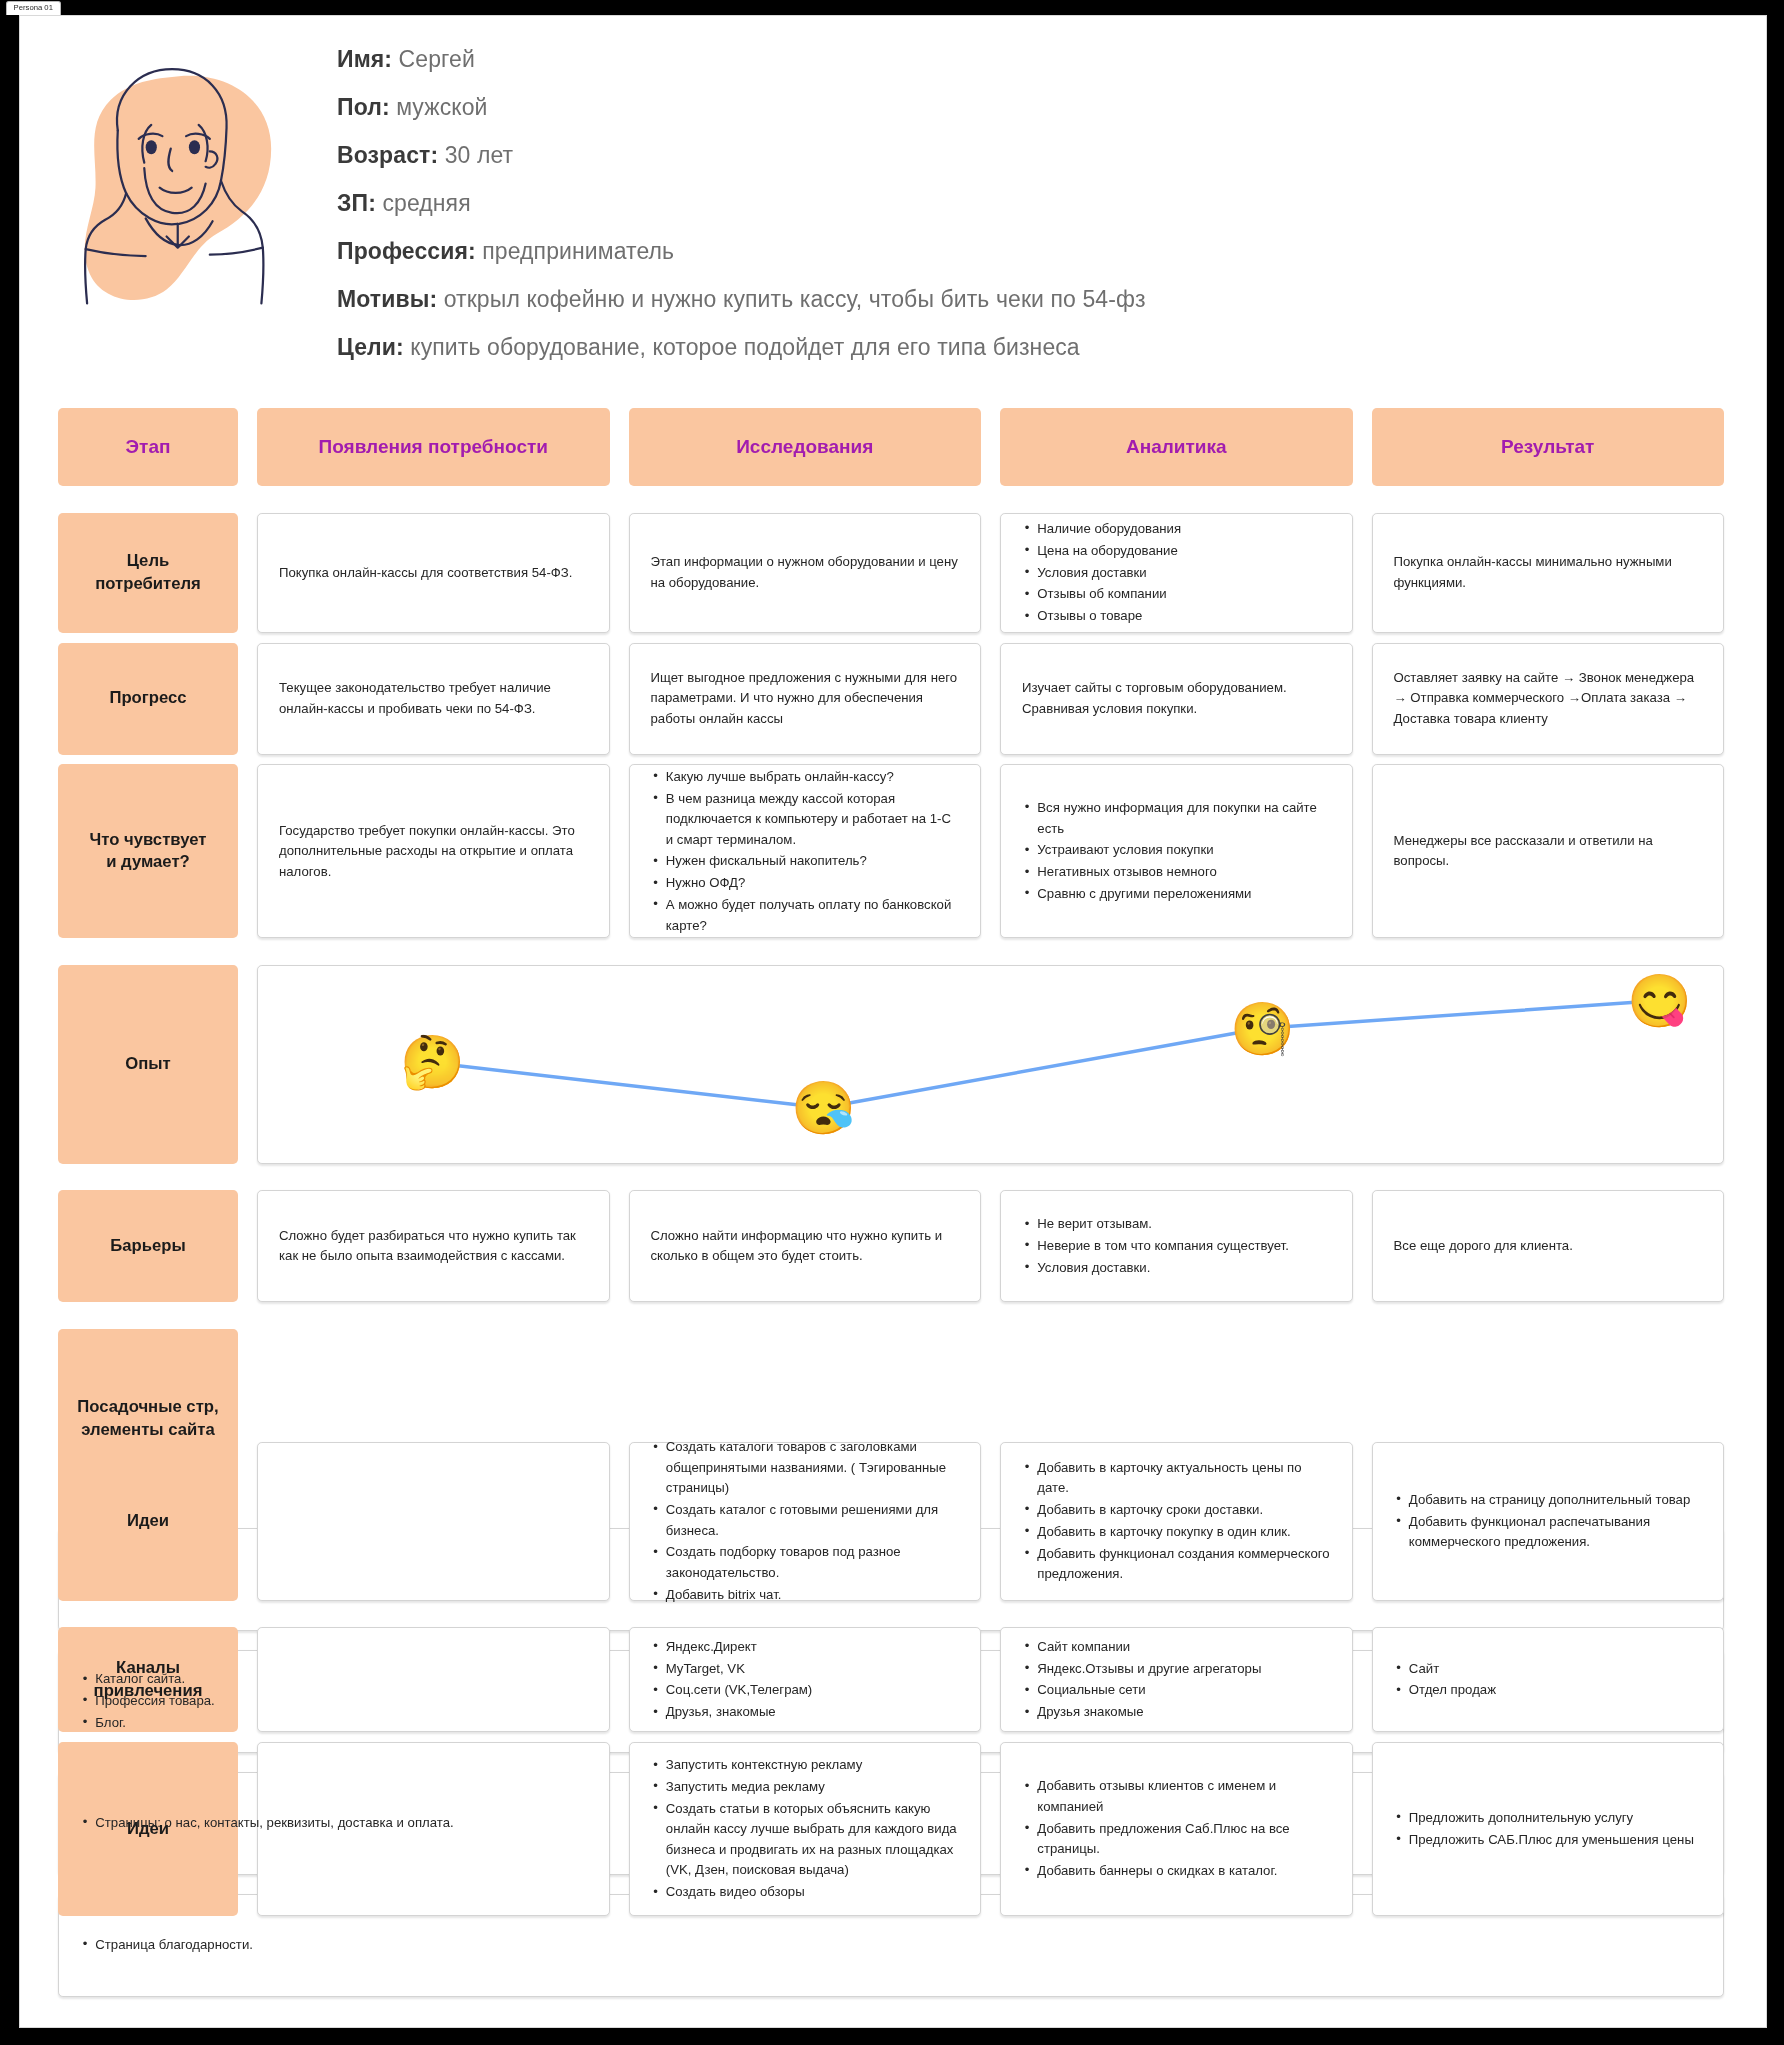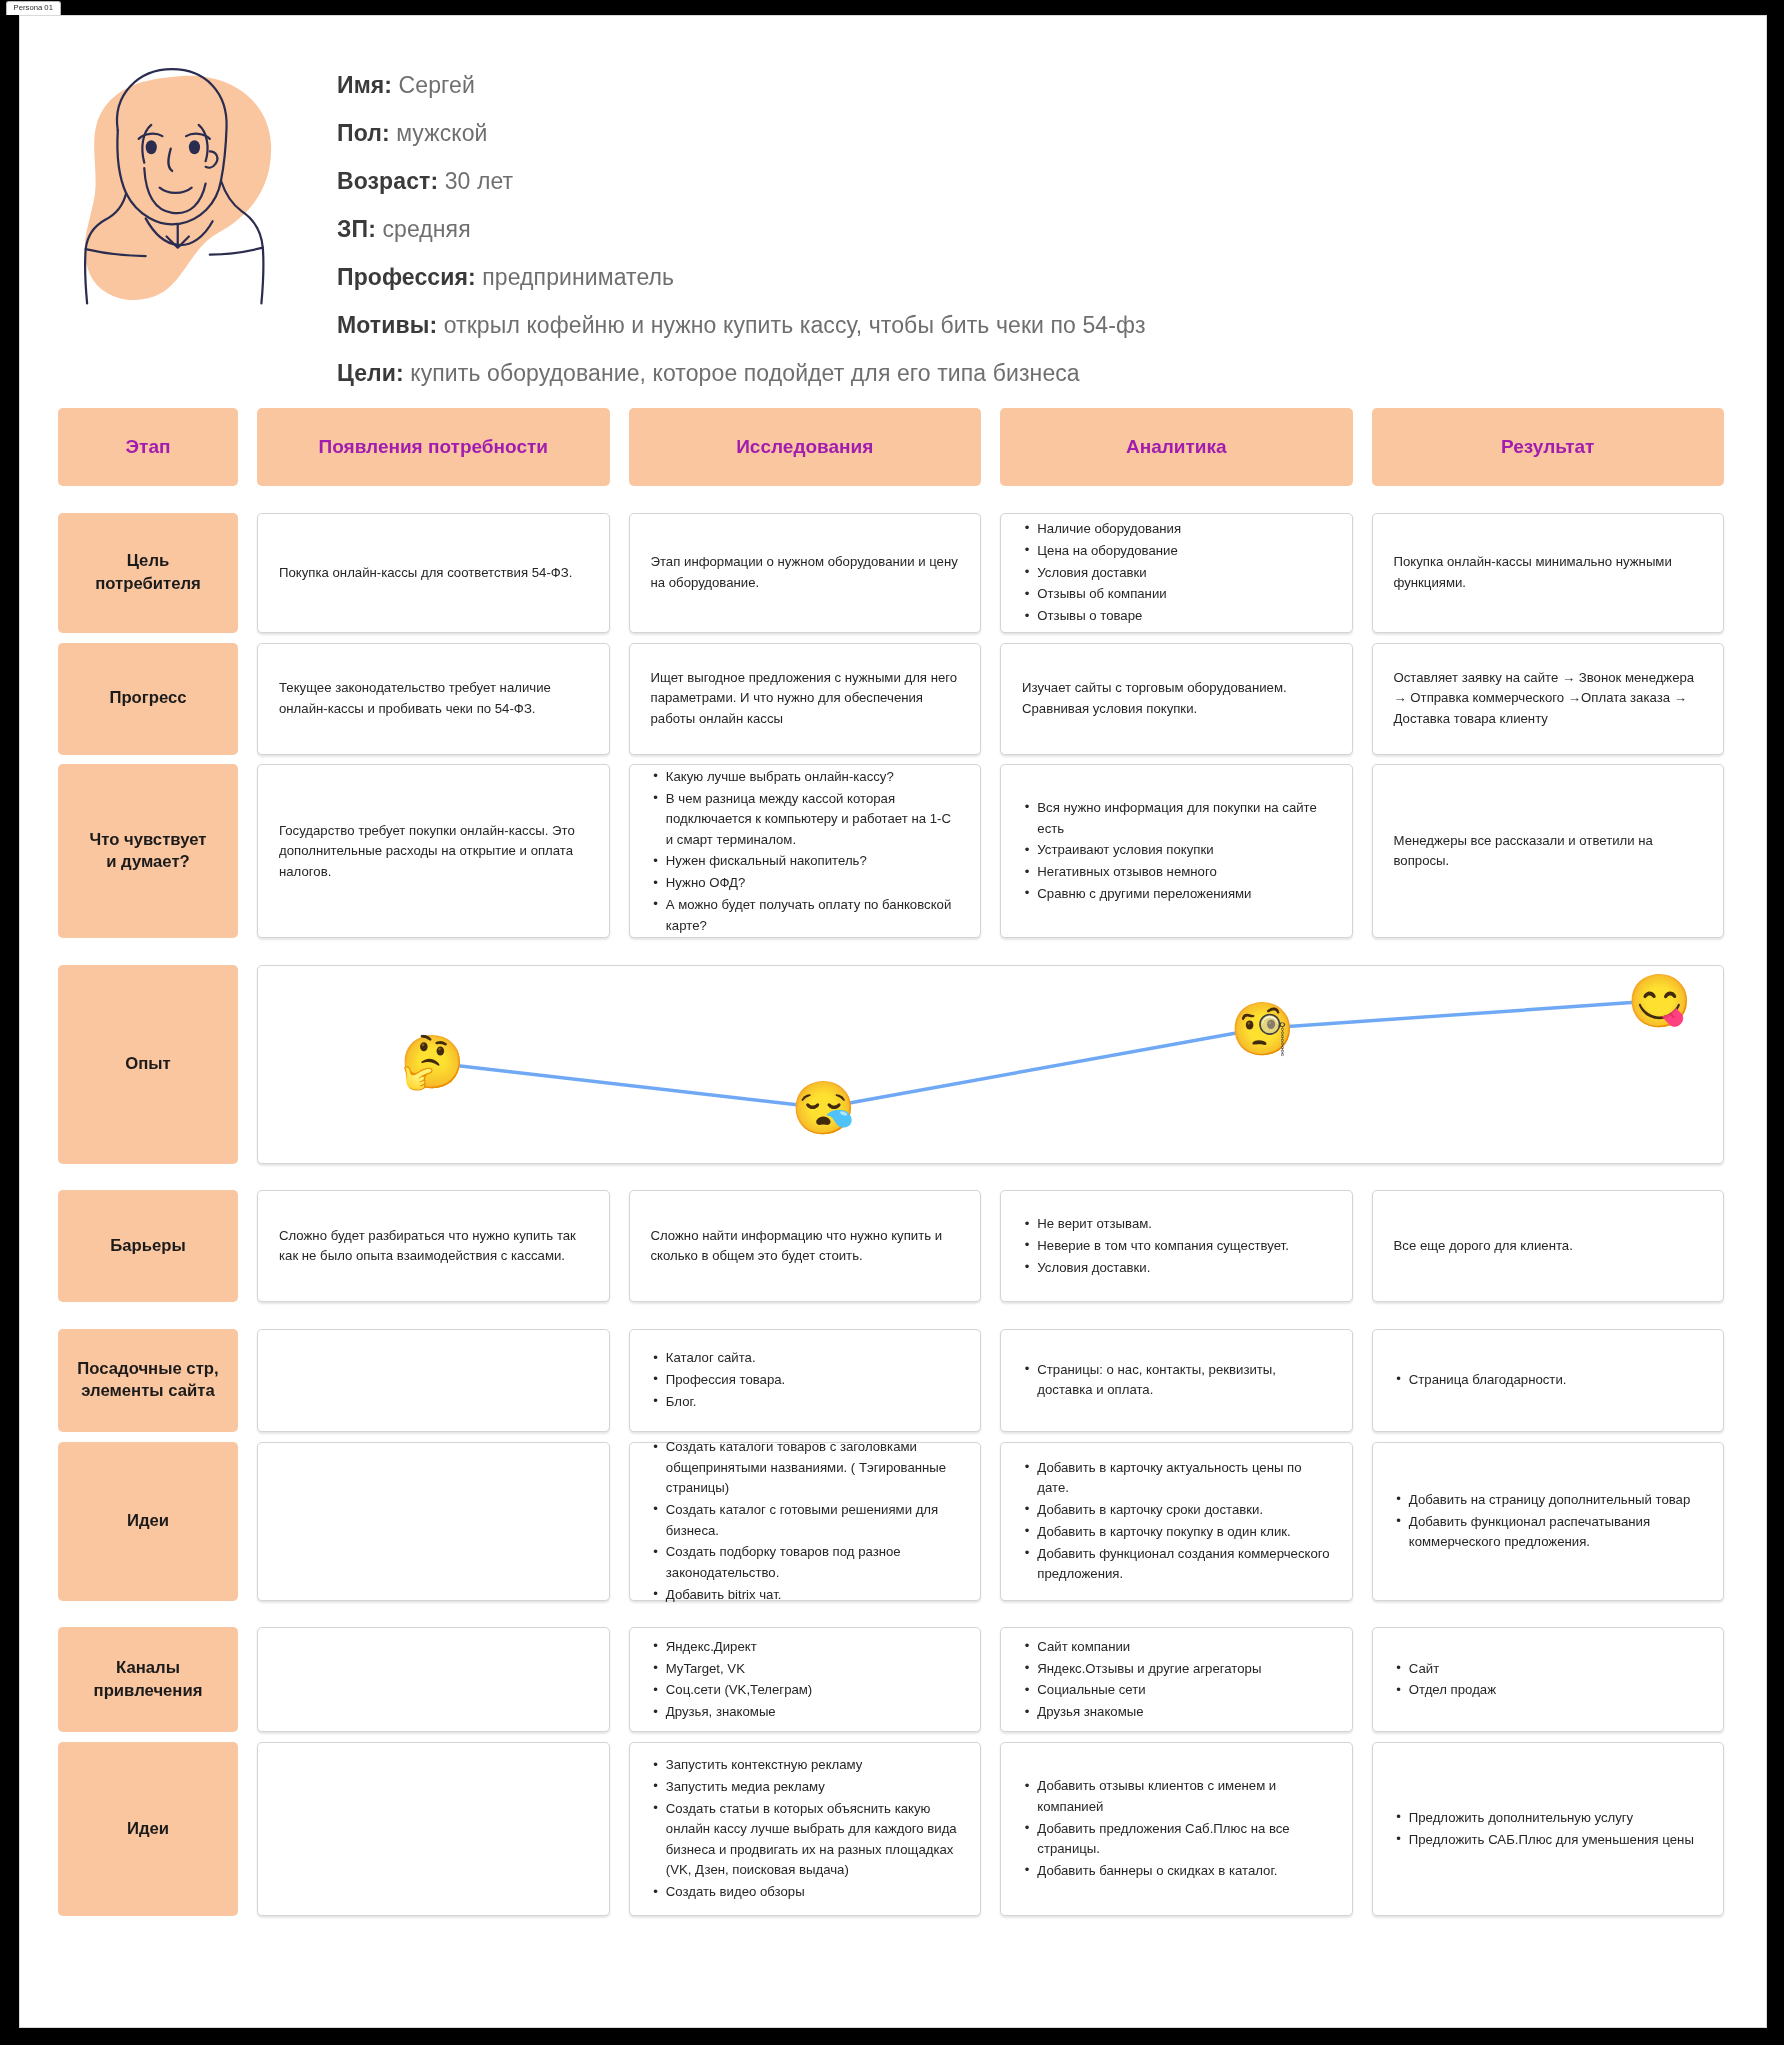--- a/index.html
+++ b/index.html
@@ -55,21 +55,21 @@
     width: 100%;
     height: 362px;
   }
   .avatar-wrap {
     position: absolute;
     left: 42px; top: 28px;
     width: 251px; height: 293px;
   }
   .persona-fields {
     position: absolute;
-    left: 317px; top: 58px;
+    left: 317px; top: 32px;
     width: 1324px;
   }
   .p-row {
     font-size: 23px;
     line-height: 1.0;
     color: #6f6f6f;
     margin-bottom: 25px;
     white-space: nowrap;
     letter-spacing: 0.1px;
   }
@@ -158,21 +158,21 @@
     color: #262626;
   }
   .card.empty { }
 
   
   .h-goal    { height: 120px; }
   .h-prog    { height: 112px; }
   .h-feel    { height: 174px; }
   .h-exp     { height: 199px; }
   .h-barr    { height: 112px; }
-  .h-land    { height: 103px; }
+  .h-land    { height: 103px; flex-direction: column; }
   .h-idea1   { height: 159px; }
   .h-chan    { height: 105px; }
   .h-idea2   { height: 174px; }
 
   
   .exp-card {
     position: relative;
     padding: 0;
     display: block;
   }

